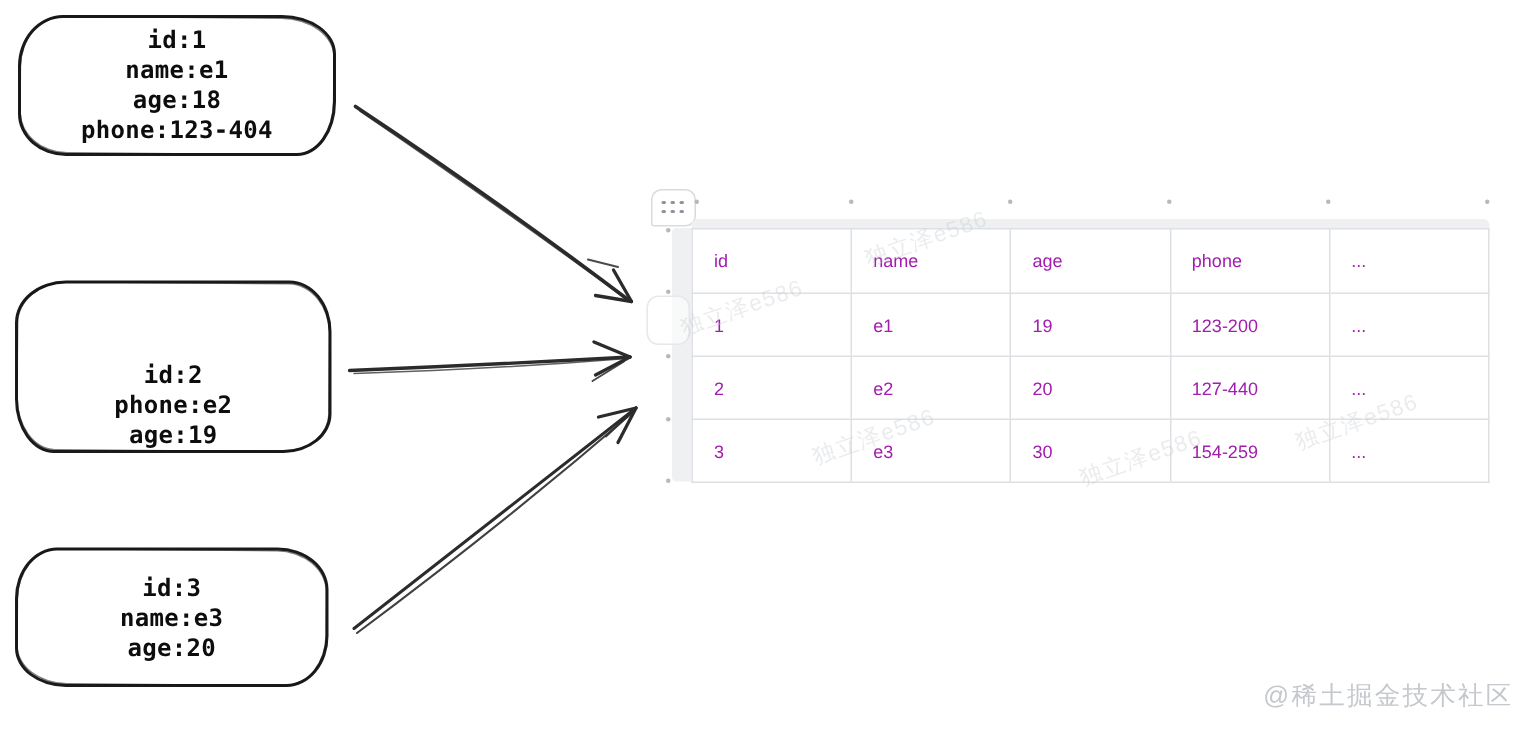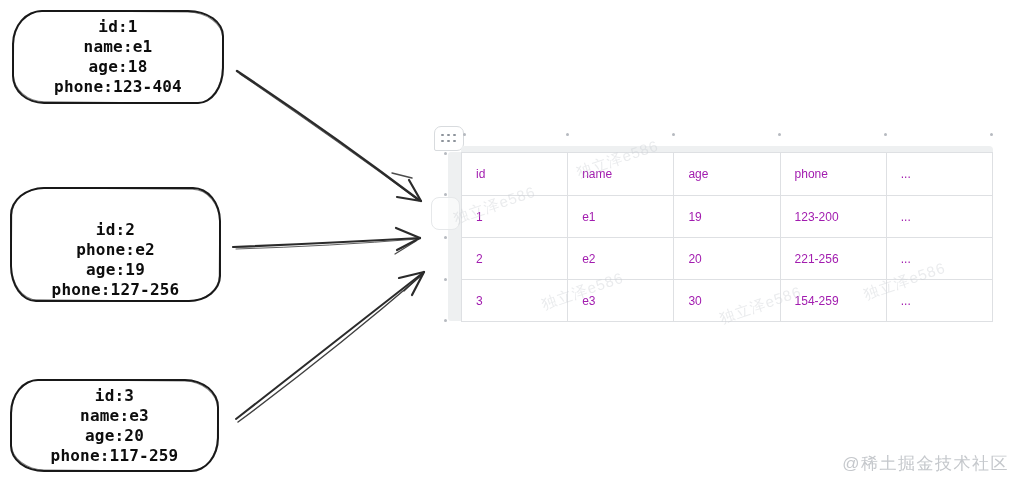--- a/index.html
+++ b/index.html
@@ -15,21 +15,21 @@
     font-family:"DejaVu Sans Mono","Liberation Mono",monospace;
     font-weight:bold;font-size:16px;line-height:20px;color:#0d0d0d;
     letter-spacing:0.2px;text-align:center;
   }
   .entity-box::after{ 
     content:"";position:absolute;inset:-1px;border:1.3px solid rgba(20,20,20,.55);
     border-radius:inherit;transform:rotate(.5deg);pointer-events:none;
   }
   #box-1{left:12px;top:10px;width:212px;height:94px;border-radius:30px 36px 26px 32px / 34px 26px 36px 28px;}
   #box-2{left:10px;top:187px;width:211px;height:115px;border-radius:34px 28px 32px 26px / 28px 34px 26px 36px;justify-content:flex-end;}
-  #box-3{left:10px;top:365px;width:209px;height:93px;border-radius:28px 34px 28px 34px / 34px 28px 34px 26px;margin-top:14px;}
+  #box-3{left:10px;top:365px;width:209px;height:93px;border-radius:28px 34px 28px 34px / 34px 28px 34px 26px;}
   
   #arrows{position:absolute;left:0;top:0;pointer-events:none;}
   
   .tbl-topstrip{
     position:absolute;left:461px;top:146px;width:532px;height:10px;
     background:#eef0f1;border-radius:4px 4px 0 0;
   }
   .tbl-gutter{
     position:absolute;left:448px;top:152px;width:13px;height:169px;
     background:#eef0f1;border-radius:3px 0 0 3px;
@@ -79,27 +79,25 @@
   <div id="box-1" class="entity-box">
     <div>id:1</div>
     <div>name:e1</div>
     <div>age:18</div>
     <div>phone:123-404</div>
   </div>
   <div id="box-2" class="entity-box">
     <div>id:2</div>
     <div>phone:e2</div>
     <div>age:19</div>
-    <div>phone:127-256</div>
   </div>
   <div id="box-3" class="entity-box">
     <div>id:3</div>
     <div>name:e3</div>
     <div>age:20</div>
-    <div>phone:117-259</div>
   </div>
 
   <svg id="arrows" width="1021" height="488" viewBox="0 0 1021 488">
     <g stroke="#2b2b2b" fill="none" stroke-linecap="round">
 
       <path d="M237 71 Q 332 134 419 200" stroke-width="2.4"></path>
       <path d="M240 74 Q 334 138 417 199" stroke-width="1.1" opacity=".8"></path>
       <path d="M421 201 L397 197" stroke-width="2.2"></path>
       <path d="M421 201 L409 180" stroke-width="2.2"></path>
       <path d="M412 178 L392 173" stroke-width="1.4" opacity=".85"></path>
@@ -160,21 +158,21 @@
         <td>1</td>
         <td>e1</td>
         <td>19</td>
         <td>123-200</td>
         <td>...</td>
       </tr>
       <tr>
         <td>2</td>
         <td>e2</td>
         <td>20</td>
-        <td>221-256</td>
+        <td>127-440</td>
         <td>...</td>
       </tr>
       <tr>
         <td>3</td>
         <td>e3</td>
         <td>30</td>
         <td>154-259</td>
         <td>...</td>
       </tr>
     </tbody>

